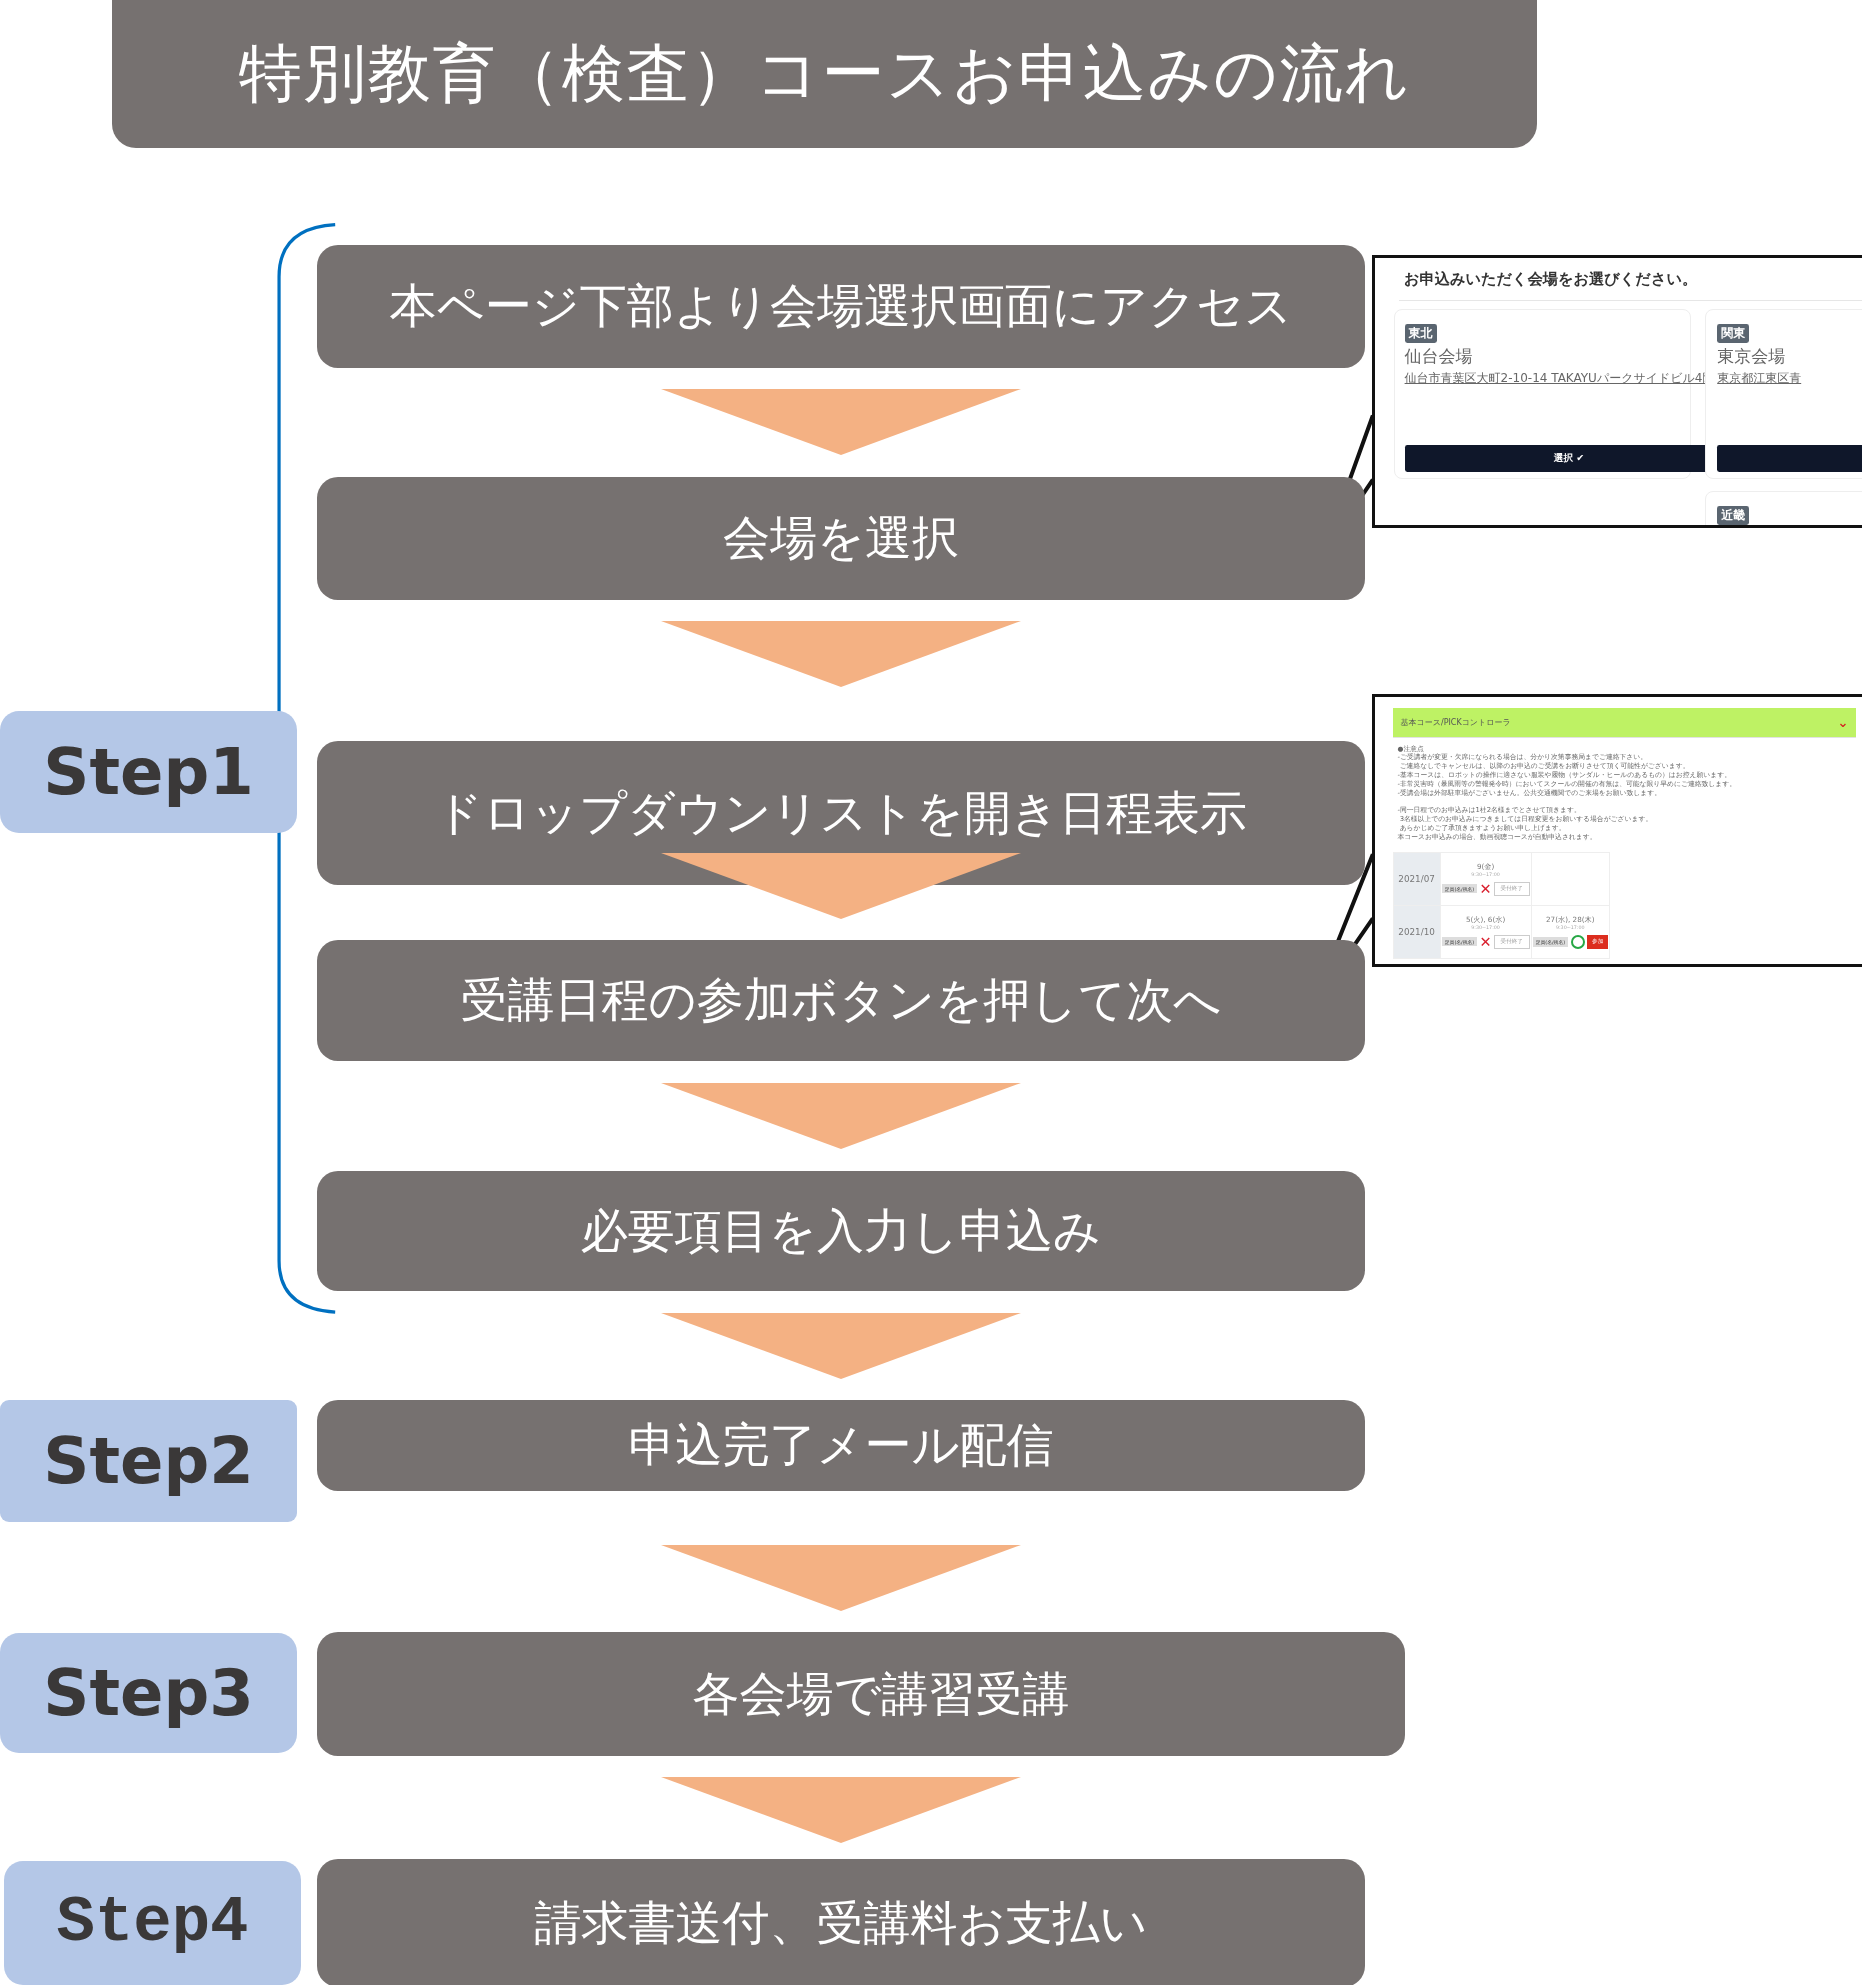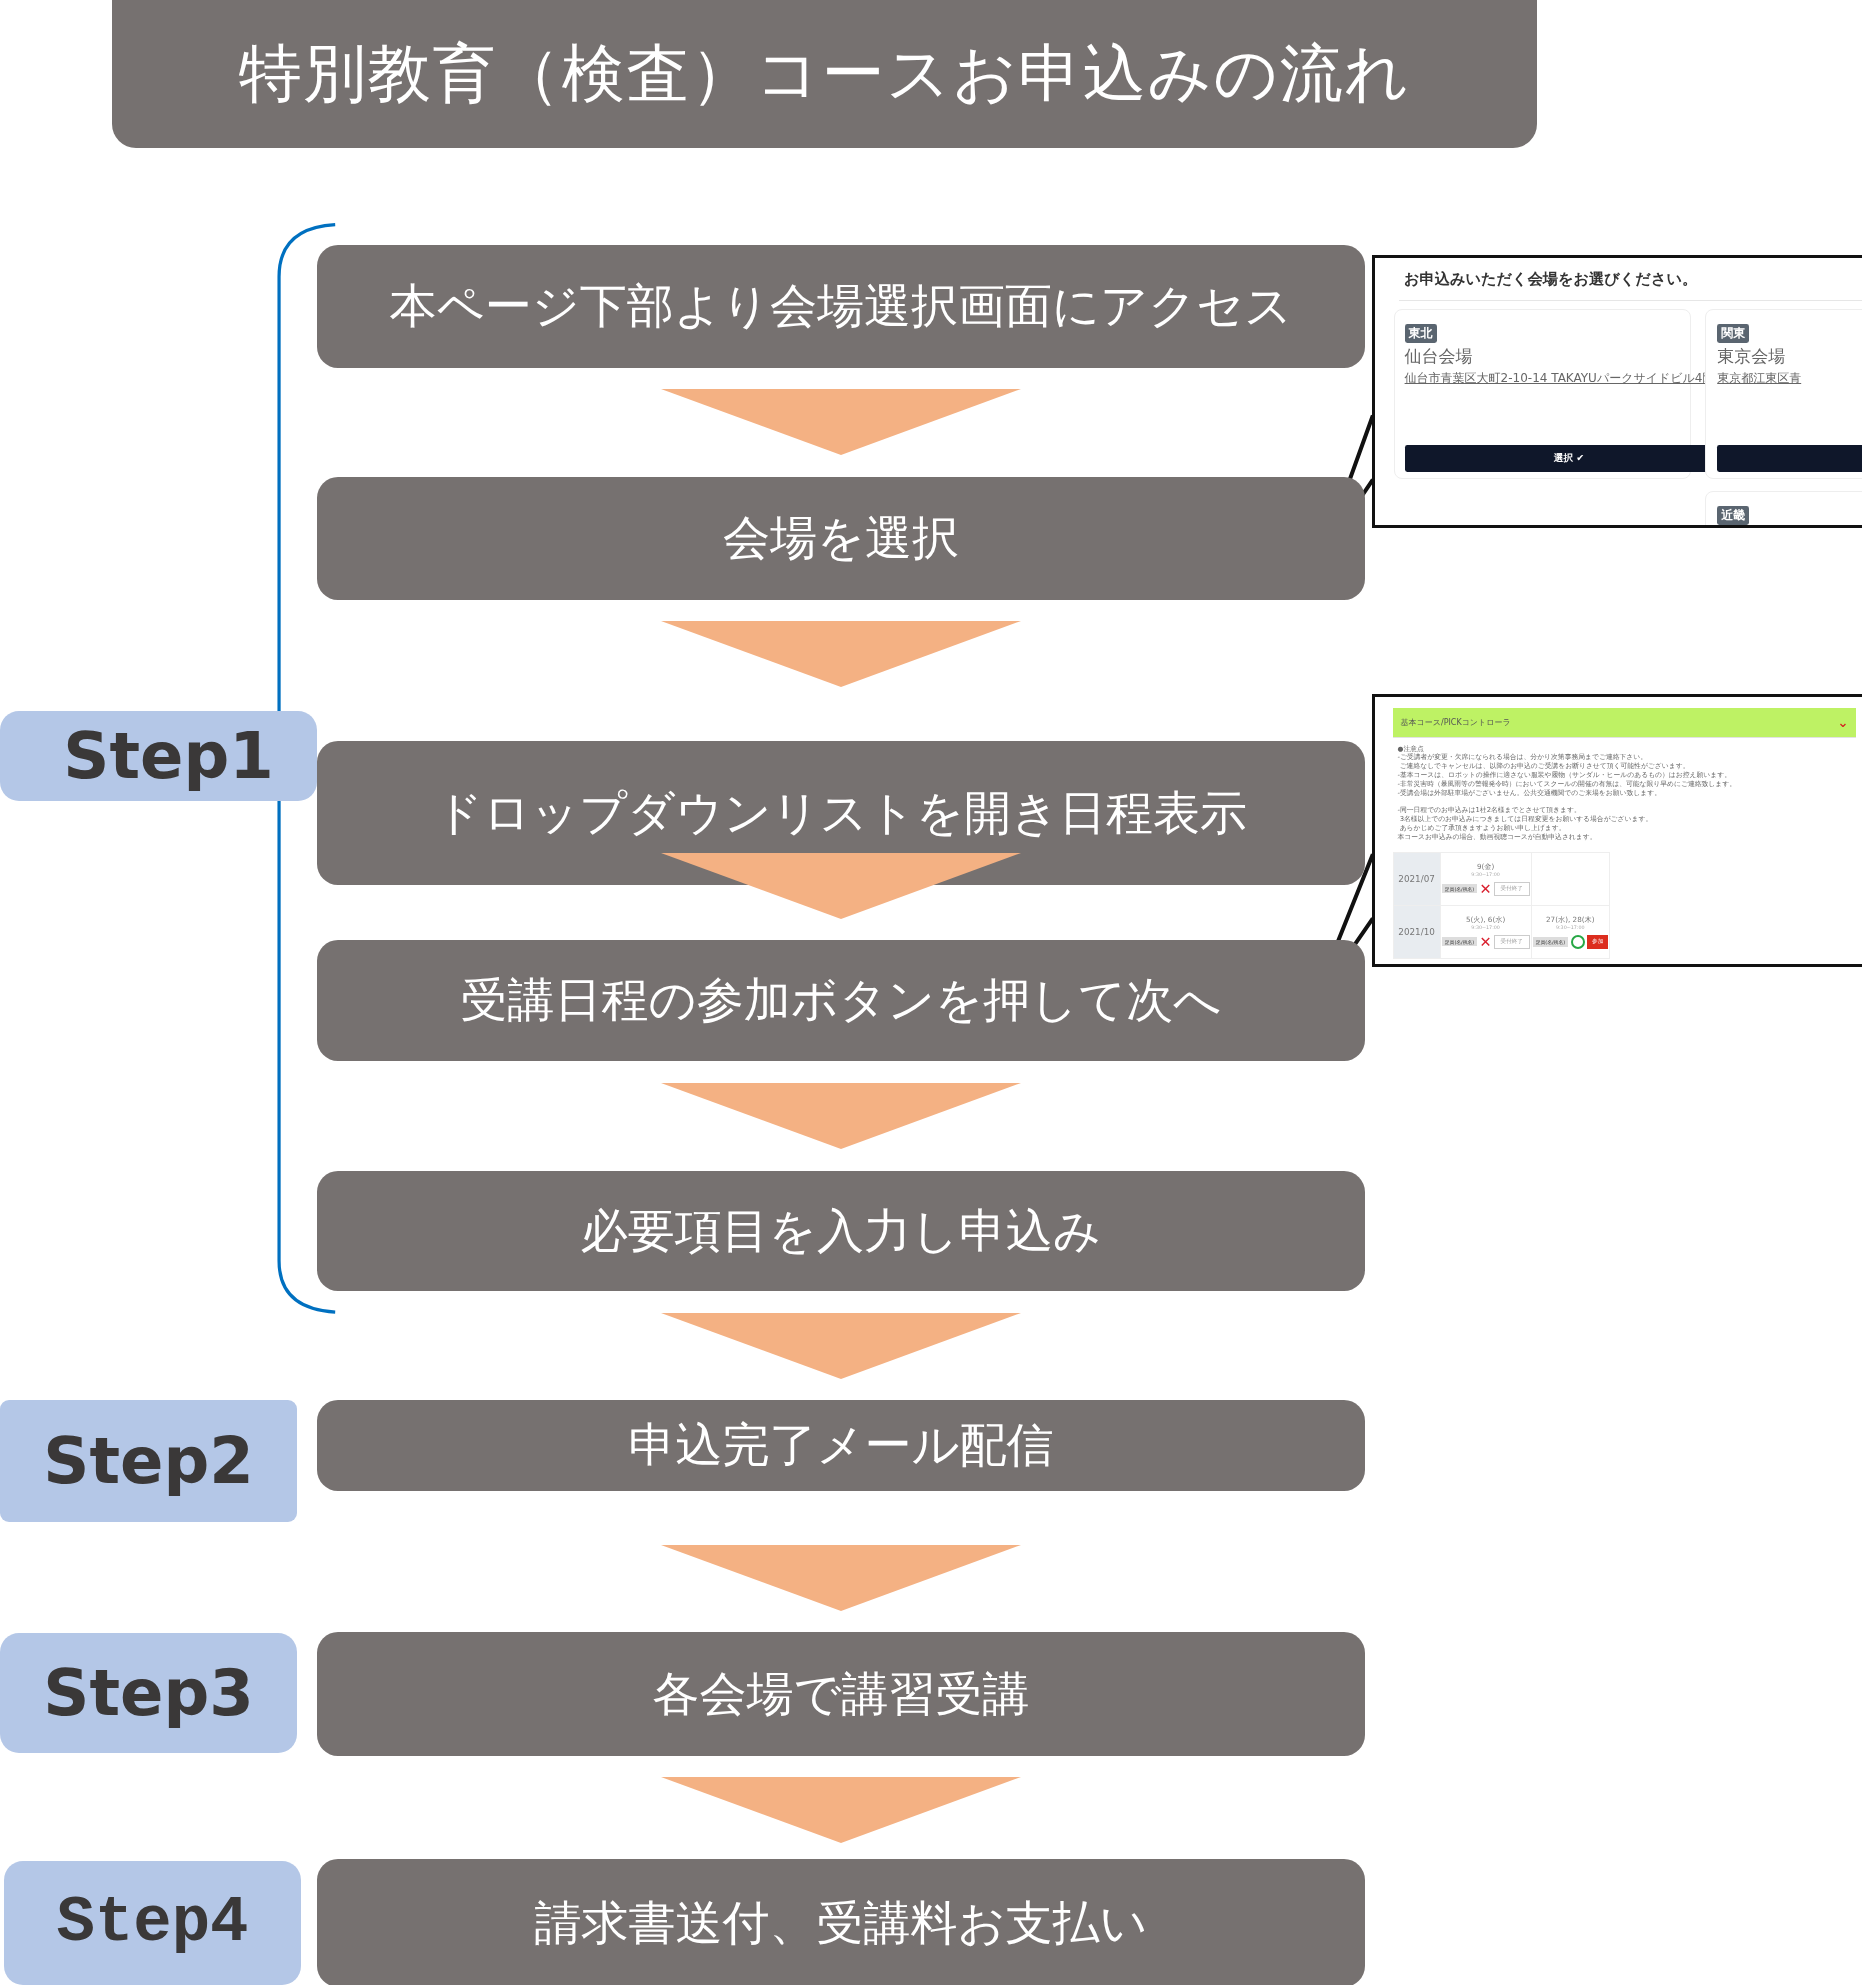--- a/index.html
+++ b/index.html
@@ -46,38 +46,38 @@
 <body>
 
 <div class="abs title-bar">特別教育（検査）コースお申込みの流れ</div>
 
 <svg class="overlay" width="1862" height="1985" viewBox="0 0 2322 2475">
   <path d="M 418 280 Q 348 284 348 345 L 348 1572 Q 348 1632 418 1636" fill="none" stroke="#0070c0" stroke-width="4"></path>
   <path d="M 1712 518 L 1650 690 L 1712 598" fill="#ffffff" stroke="#111" stroke-width="5" stroke-linejoin="miter"></path>
   <path d="M 1712 1065 L 1636 1255 L 1712 1145" fill="#ffffff" stroke="#111" stroke-width="5" stroke-linejoin="miter"></path>
 </svg>
 
-<div class="abs step-label" style="left:0;top:711px;width:297px;height:90px;padding-left:20px;">Step1</div>
+<div class="abs step-label" style="left:0;top:711px;width:297px;height:122px;">Step1</div>
 <div class="abs step-label" style="left:0;top:1400px;width:297px;height:122px;border-radius:9px;">Step2</div>
 <div class="abs step-label" style="left:0;top:1633px;width:297px;height:120px;">Step3</div>
 <div class="abs step-label" style="left:4px;top:1861px;width:297px;height:124px;font-family:Liberation Mono, monospace;">Step4</div>
 
 <div class="abs flow-box" style="top:245px;height:123px;">本ページ下部より会場選択画面にアクセス</div>
 <div class="abs arrow" style="top:389px;"></div>
 <div class="abs flow-box" style="top:477px;height:123px;">会場を選択</div>
 <div class="abs arrow" style="top:621px;"></div>
 <div class="abs flow-box" style="top:709px;height:144px;margin-top:32px;">ドロップダウンリストを開き日程表示</div>
 <div class="abs arrow" style="top:853px;"></div>
 <div class="abs flow-box" style="top:940px;height:121px;">受講日程の参加ボタンを押して次へ</div>
 <div class="abs arrow" style="top:1083px;"></div>
 <div class="abs flow-box" style="top:1171px;height:120px;">必要項目を入力し申込み</div>
 <div class="abs arrow" style="top:1313px;"></div>
 <div class="abs flow-box" style="top:1400px;height:91px;">申込完了メール配信</div>
 <div class="abs arrow" style="top:1545px;"></div>
-<div class="abs flow-box" style="top:1632px;height:124px;">各会場で講習受講</div>
+<div class="abs flow-box" style="top:1632px;height:124px;padding-left:40px;">各会場で講習受講</div>
 <div class="abs arrow" style="top:1777px;"></div>
 <div class="abs flow-box" style="top:1859px;height:128px;">請求書送付、受講料お支払い</div>
 
 <div class="abs inset" style="left:1372px;top:255px;width:497px;height:273px;">
   <div class="inset-title">お申込みいただく会場をお選びください。</div>
   <div class="hr"></div>
   <div class="venue-card" style="left:19px;top:51px;width:295px;height:168px;">
     <div style="padding:14.4px 0 0 9.6px;">
       <span class="region-tag">東北</span>
       <div class="venue-name">仙台会場</div>

